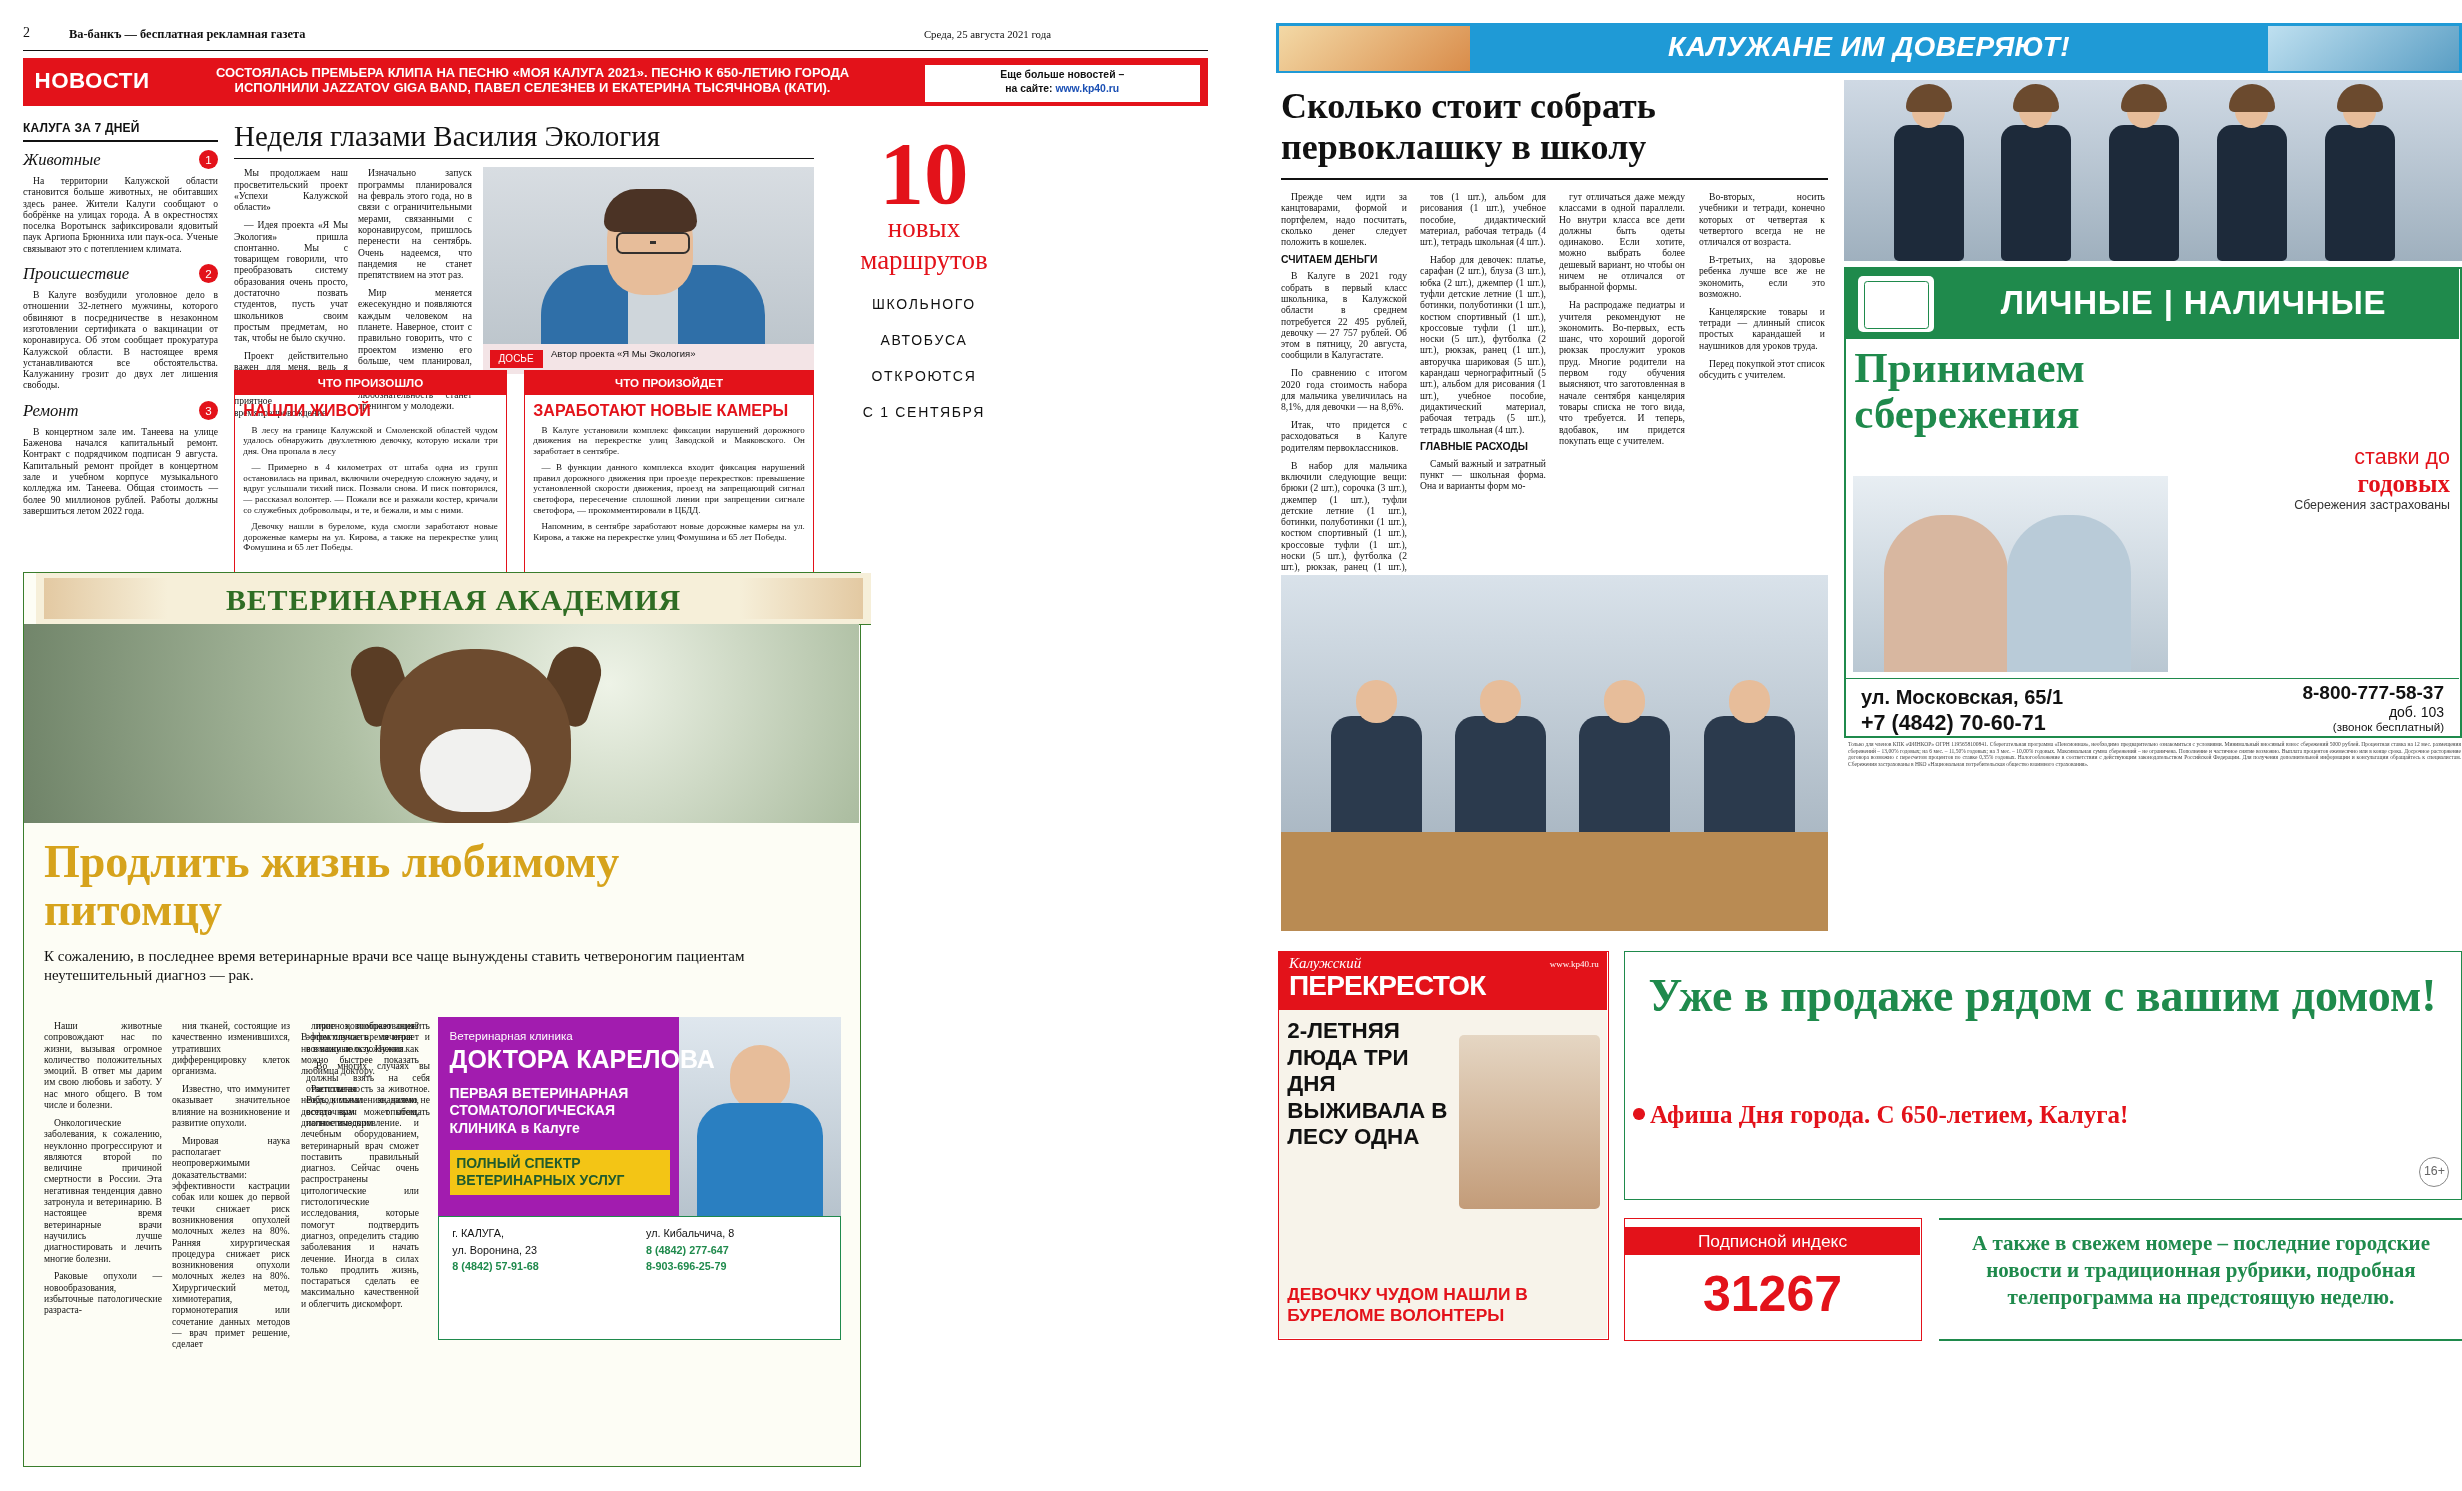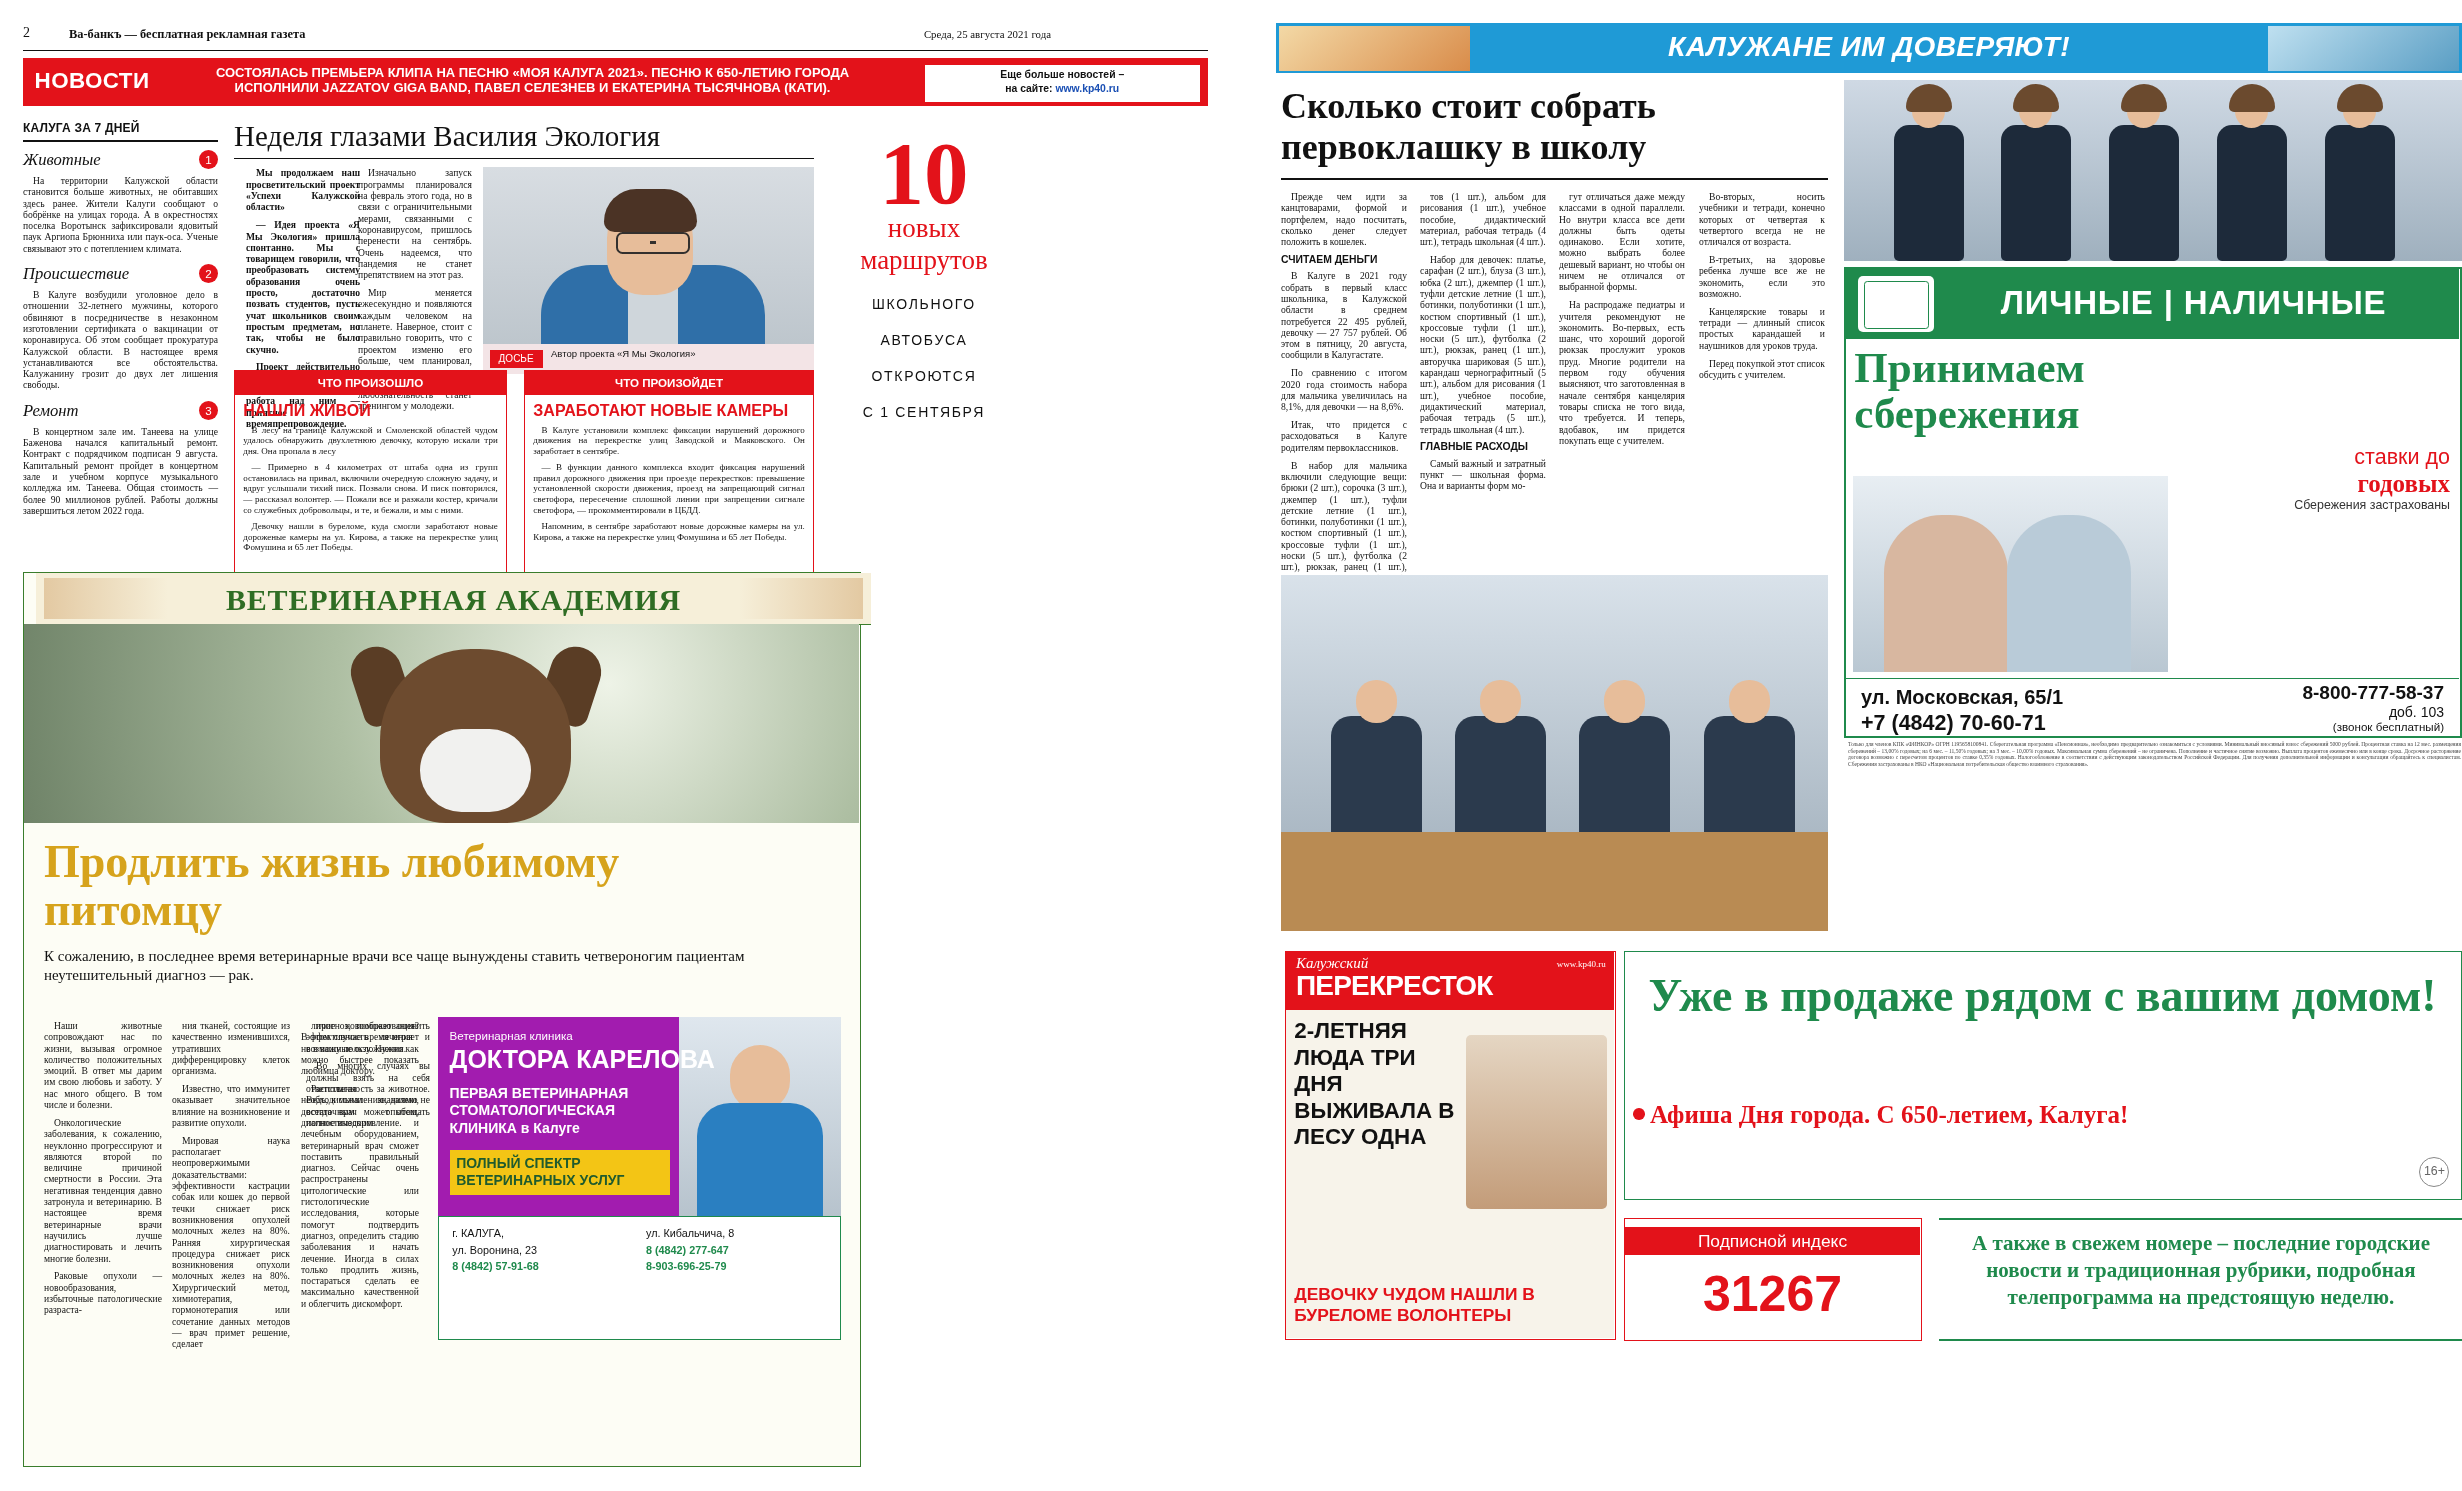--- a/index.html
+++ b/index.html
@@ -33,21 +33,21 @@
   .k7 p{margin:0 0 7.5px;font-size:9.6px;line-height:11.3px;text-align:justify;text-indent:10px;}
   .k7 .blk{margin-bottom:10px;}
 
   
   .bulg{position:absolute;left:234px;top:121px;width:580px;}
   .bulg h1{margin:0;font-size:29px;font-weight:normal;line-height:31.5px;}
   .bulg .hr{height:1.7px;background:#111;margin:5px 0 8.3px;}
   .bulg .cols{position:relative;width:580px;}
   .bulg .c{position:absolute;top:0;width:114px;font-size:9.6px;line-height:11.3px;text-align:justify;}
   .bulg .c p{margin:0 0 6.6px;text-indent:10px;}
-  .bulg .c1{left:12px;font-weight:bold;}
+  .bulg .c1{left:0;}
   .bulg .c2{left:124px;}
   .photo{position:absolute;left:249px;top:0;width:331px;height:207px;background:linear-gradient(160deg,#c6d3df 0%,#9fb2c4 40%,#6d7f90 100%);overflow:hidden;}
   .photo .wall{position:absolute;left:0;top:0;right:0;height:100%;background:linear-gradient(180deg,#d8dde2,#b9c2c9);}
   .photo .shirt{position:absolute;left:58px;top:98px;width:224px;height:116px;background:#2f6fa8;border-radius:50px 50px 0 0;}
   .photo .shirt:after{content:"";position:absolute;left:87px;top:8.3px;width:50px;height:108px;background:#cfd6db;}
   .photo .head{position:absolute;left:124px;top:30px;width:86px;height:98px;background:#e7bd9a;border-radius:41px 41px 36px 36px;}
   .photo .hair{position:absolute;left:121px;top:21.5px;width:93px;height:43px;background:#4b3325;border-radius:46px 46px 15px 15px;}
   .photo .gl{position:absolute;left:133px;top:65px;width:70px;height:18px;border:2.5px solid #33302e;border-radius:6.6px;}
   .photo .gl:before{content:"";position:absolute;left:31.5px;top:6.6px;width:6.6px;height:2.5px;background:#33302e;}
   .dossier{position:absolute;left:249px;top:177px;width:331px;height:30px;background:#f3e4e6;}
@@ -141,21 +141,21 @@
   .lich-addr .r .a{font-size:19px;font-weight:bold;}
   .lich-addr .r .b{font-size:14px;}
   .lich-addr .r .c{font-size:11.6px;}
   .lich-fine{position:absolute;left:572px;top:741px;width:613px;font-size:5.5px;line-height:6.6px;color:#444;text-align:justify;}
 
   .classroom{position:absolute;left:5px;top:575px;width:547px;height:356px;background:linear-gradient(180deg,#d9e2ea,#9aa9b6);overflow:hidden;}
   .classroom .desk{position:absolute;left:0;bottom:0;width:547px;height:99px;background:#b98b53;}
   .classroom .kid{position:absolute;bottom:91px;width:91px;height:124px;background:#2b3a4d;border-radius:20px 20px 0 0;}
   .classroom .kid:before{content:"";position:absolute;left:25px;top:-36px;width:41px;height:43px;background:#e7bd9a;border-radius:20px;}
 
-  .perekr{position:absolute;left:9px;top:951px;width:331px;height:389px;border:1.7px solid #e3121a;box-sizing:border-box;background:#fff;}
+  .perekr{position:absolute;left:2px;top:951px;width:331px;height:389px;border:1.7px solid #e3121a;box-sizing:border-box;background:#fff;}
   .perekr .brand{position:absolute;left:0;top:0;width:328px;height:58px;background:#e3121a;}
   .perekr .brand .s{position:absolute;left:10px;top:3.3px;font-size:15px;color:#fff;font-style:italic;}
   .perekr .brand .b{position:absolute;left:10px;top:18px;font-family:"Liberation Sans",sans-serif;font-size:28px;font-weight:bold;color:#fff;letter-spacing:-0.8px;}
   .perekr .brand .u{position:absolute;right:8.3px;top:6.6px;font-size:9px;color:#fff;}
   .perekr .cover{position:absolute;left:0;top:58px;width:328px;height:328px;background:#f7f3ea;}
   .perekr .cover .hl{position:absolute;left:8.3px;top:8.3px;width:166px;font-family:"Liberation Sans",sans-serif;font-size:22.4px;font-weight:bold;line-height:26.5px;}
   .perekr .cover .ph{position:absolute;right:6.6px;top:25px;width:141px;height:174px;background:linear-gradient(180deg,#e5d6c3,#c39c79);border-radius:5px;}
   .perekr .cover .hl2{position:absolute;left:8.3px;bottom:11.6px;width:312px;font-family:"Liberation Sans",sans-serif;font-size:17.4px;font-weight:bold;color:#e3121a;line-height:21px;}
 
   .prodazha{position:absolute;left:348px;top:951px;width:838px;height:249px;border:1.7px solid #1f8a4c;box-sizing:border-box;background:#fff;}

